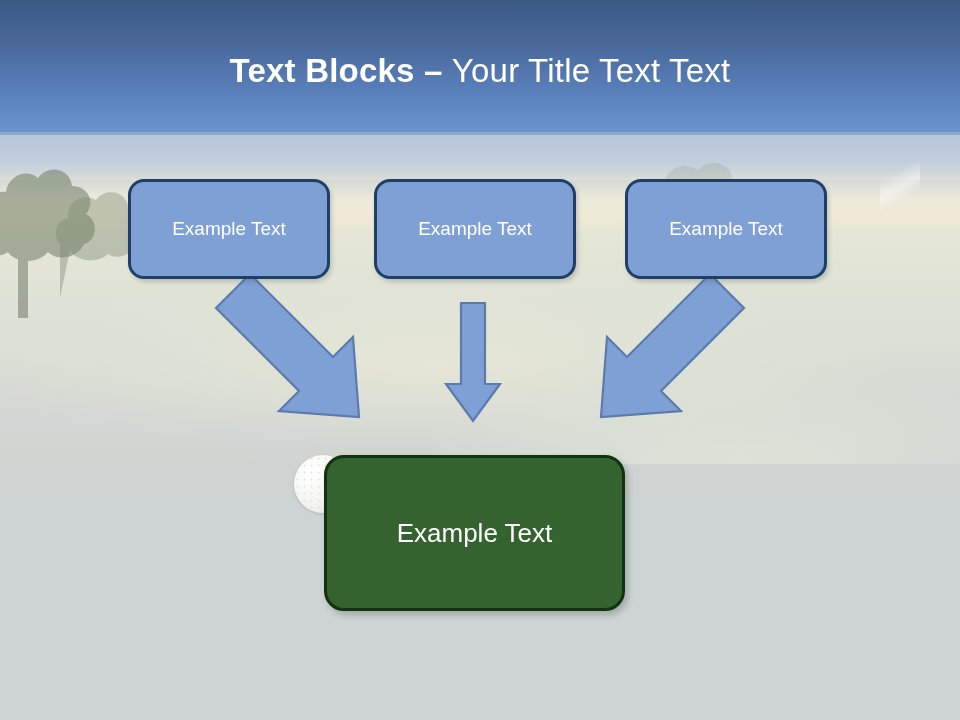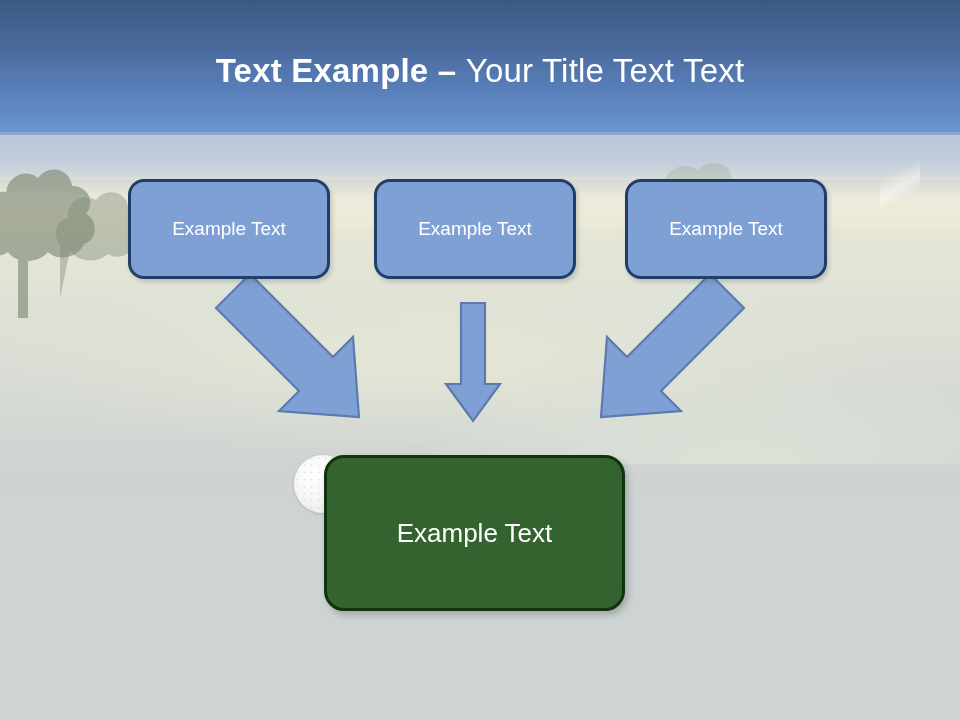--- a/index.html
+++ b/index.html
@@ -232,21 +232,21 @@
 
     <svg class="tree-right" viewBox="0 0 120 150">
       <path fill="#9aa691" d="M20,150 L20,94 C8,88 10,70 24,66 C22,48 44,38 58,48 C70,34 94,42 92,60 C106,66 108,86 94,92 C92,108 70,114 60,104 C48,114 28,110 20,98 Z"></path>
     </svg>
 
     <div class="streak"></div>
   </div>
 
   <div class="header"></div>
   <div class="header-rule"></div>
-  <div class="title"><b>Text Example</b><span class="sep"> – </span><span class="rest">Your Title Text Text</span></div>
+  <div class="title"><b>Text Blocks</b><span class="sep"> – </span><span class="rest">Your Title Text Text</span></div>
 
   <div class="golfball"></div>
 
   <svg class="arrow-svg" viewBox="0 0 960 720">
 
     <g>
       <polygon class="arrow-shape" points="232,292 250,274 333,357 353,337 359,417 279,411 299,391 216,308"></polygon>
     </g>
 
     <g>

